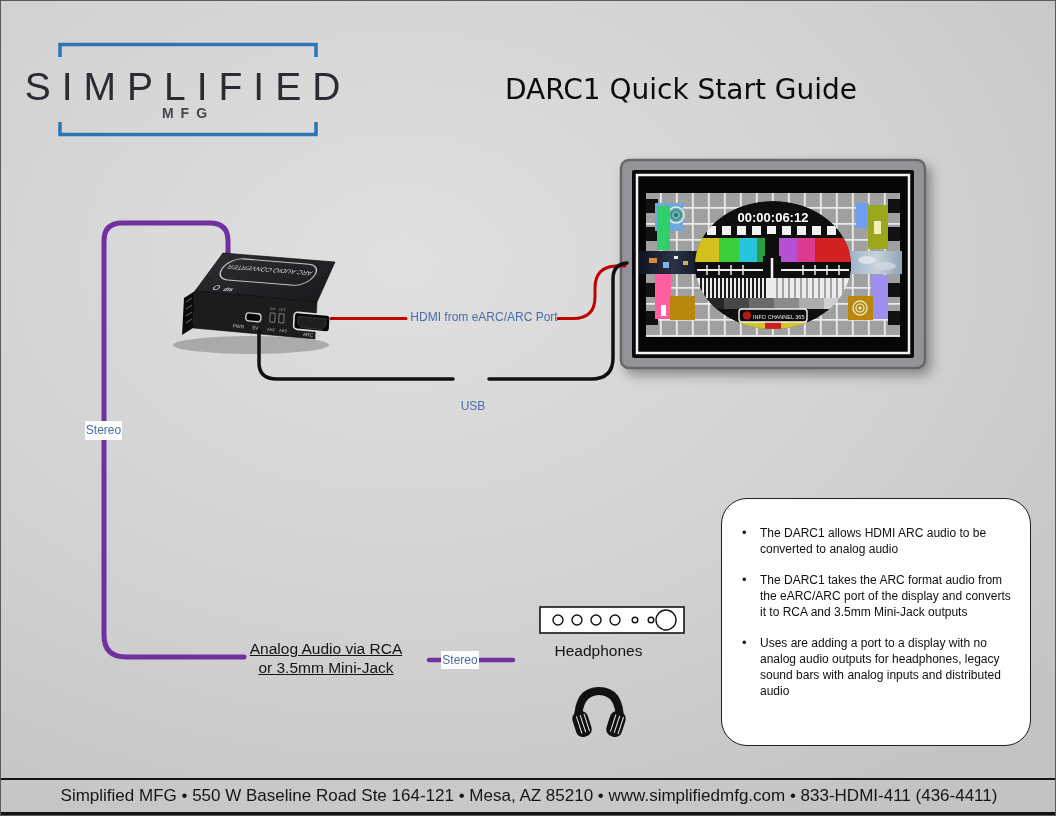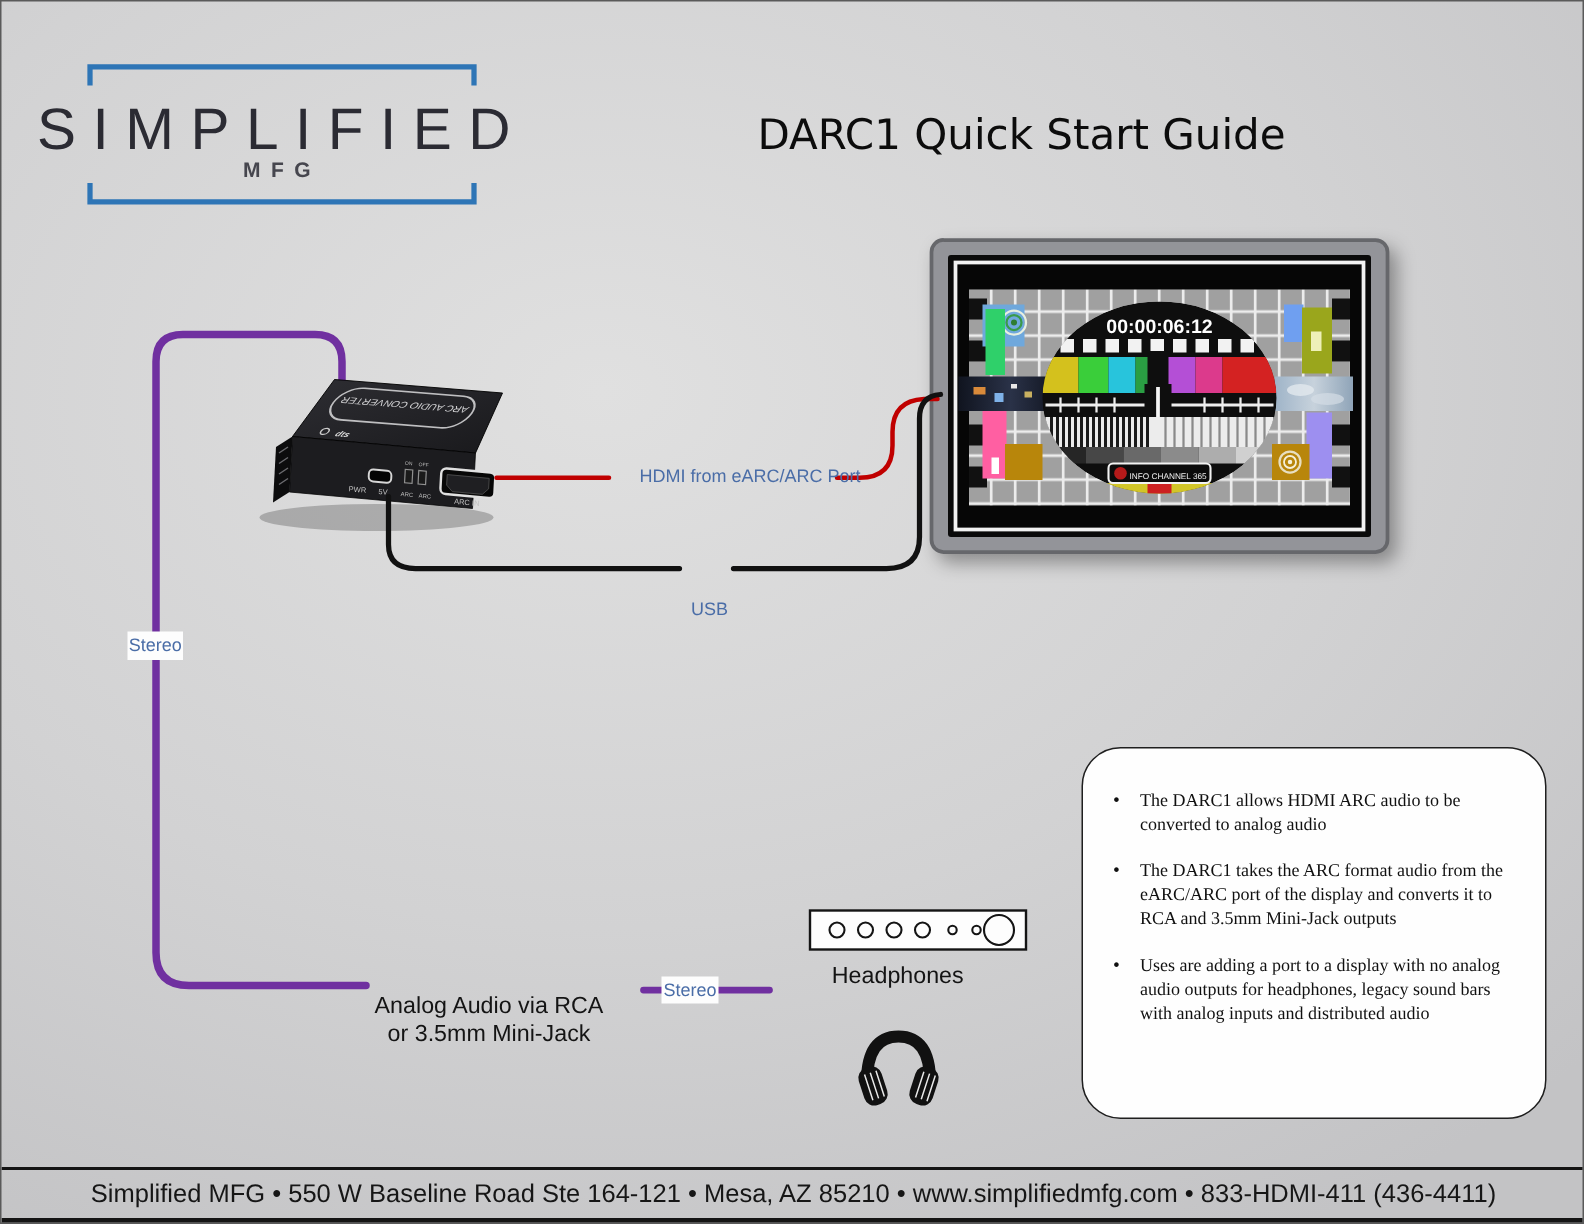--- a/index.html
+++ b/index.html
@@ -14,32 +14,32 @@
   .logo-box{left:57px;top:40px;width:260px;height:97px;}
   .logo-primary{left:-35px;top:24px;width:330px;text-align:center;
     font-size:39px;letter-spacing:11px;color:#2b2b33;font-weight:400;}
   .logo-secondary{left:0;top:64px;width:260px;text-align:center;
     font-size:14px;letter-spacing:7px;color:#46464e;font-weight:bold;}
   
   .page-title{left:440px;top:72px;width:480px;text-align:center;
     font-family:"DejaVu Sans",sans-serif;font-size:28px;color:#0c0c0c;}
   
   .cable-label{font-size:12px;color:#4a6da7;text-align:center;line-height:17px;}
-  .lbl-hdmi{left:407px;top:308px;width:152px;height:17px;background:transparent;margin-left:16px;}
+  .lbl-hdmi{left:407px;top:308px;width:152px;height:17px;background:transparent;}
   .lbl-usb{left:455px;top:369px;width:34px;height:17px;background:transparent;margin-top:28px;}
   .lbl-stereo-v{left:84px;top:420px;width:37px;height:19px;background:#fdfdfd;line-height:19px;}
   .lbl-stereo-h{left:440px;top:650px;width:38px;height:18px;background:#fdfdfd;line-height:18px;}
   
   .annot{font-size:15.5px;color:#141414;text-align:center;line-height:19px;}
-  .annot-analog{left:235px;top:660px;width:180px;}
+  .annot-analog{left:235px;top:638px;width:180px;text-decoration:underline;}
   .annot-amp{left:505px;top:640px;width:185px;}
   
   .callout{left:720px;top:497px;width:310px;height:248px;background:#fefefe;
     border:1.6px solid #1f1f1f;border-radius:26px;box-sizing:border-box;
-    padding:26px 14px 0 12px;font-family:Liberation Serif, serif;}
+    padding:26px 14px 0 12px;}
   .callout ul{margin:0;padding:0;list-style:none;}
   .callout li{position:relative;padding-left:26px;font-size:12px;line-height:16px;color:#101010;}
   .callout li::before{content:"•";position:absolute;left:8px;top:0;font-size:13px;}
   .callout li:nth-child(1),.callout li:nth-child(2){margin-bottom:15px;}
   .callout li:nth-child(3){margin-bottom:16px;}
   
   .footer{left:0;top:777px;width:1056px;height:39px;box-sizing:border-box;
     border-top:2.5px solid #141414;border-bottom:5px solid #141414;
     text-align:center;font-size:17px;color:#161616;line-height:31px;}
   .tv-wrap{left:618px;top:157px;filter:drop-shadow(5px 6px 6px rgba(0,0,0,0.35));}

